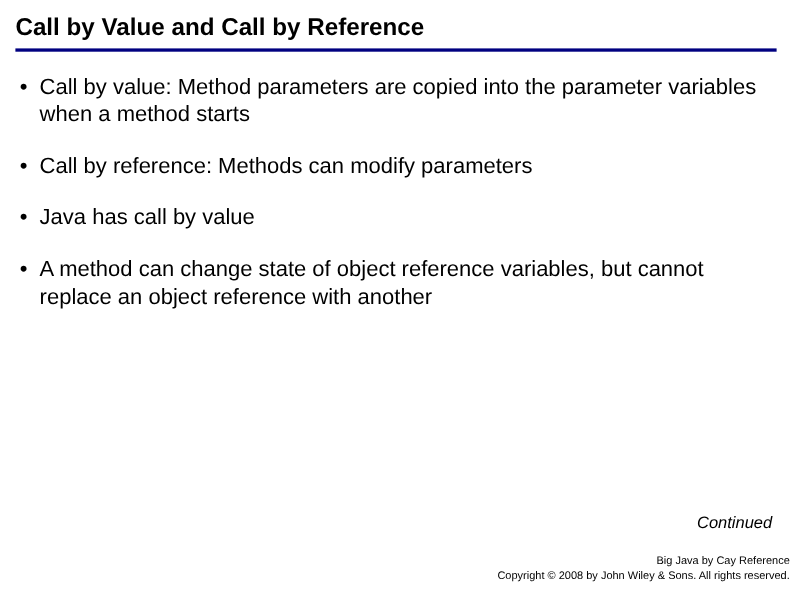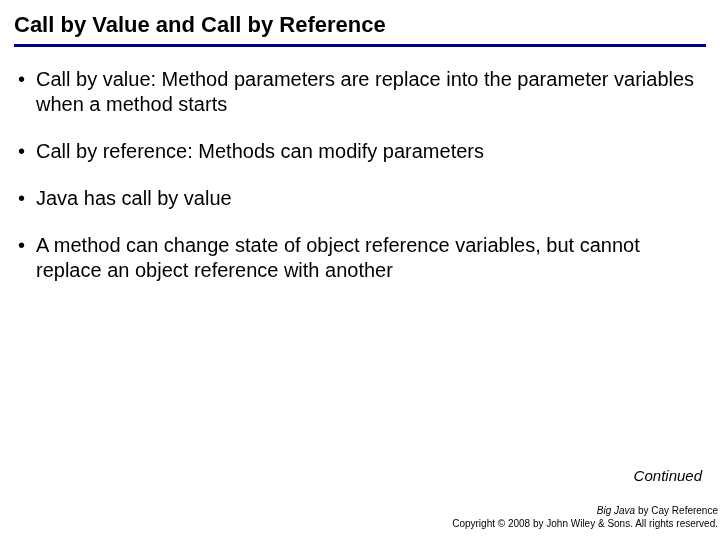--- a/index.html
+++ b/index.html
@@ -70,36 +70,35 @@
     position: absolute;
     right: 0;
     bottom: 10px;
     text-align: right;
     font-size: 10px;
     line-height: 1.3;
     color: #000;
     padding-right: 2px;
   }
   .footer .book {
-    font-style: italic;
   }
 </style>
 </head>
 <body>
 
 <div class="slide">
 
   <div class="title">Call by Value and Call by Reference</div>
   <div class="title-underline"></div>
 
   <div class="content">
     <ul class="bullets">
       <li>
         <span class="bullet-marker">•</span>
-        <span class="bullet-text">Call by value: Method parameters are replace into the parameter variables when a method starts</span>
+        <span class="bullet-text">Call by value: Method parameters are copied into the parameter variables when a method starts</span>
       </li>
       <li>
         <span class="bullet-marker">•</span>
         <span class="bullet-text">Call by reference: Methods can modify parameters</span>
       </li>
       <li>
         <span class="bullet-marker">•</span>
         <span class="bullet-text">Java has call by value</span>
       </li>
       <li>

